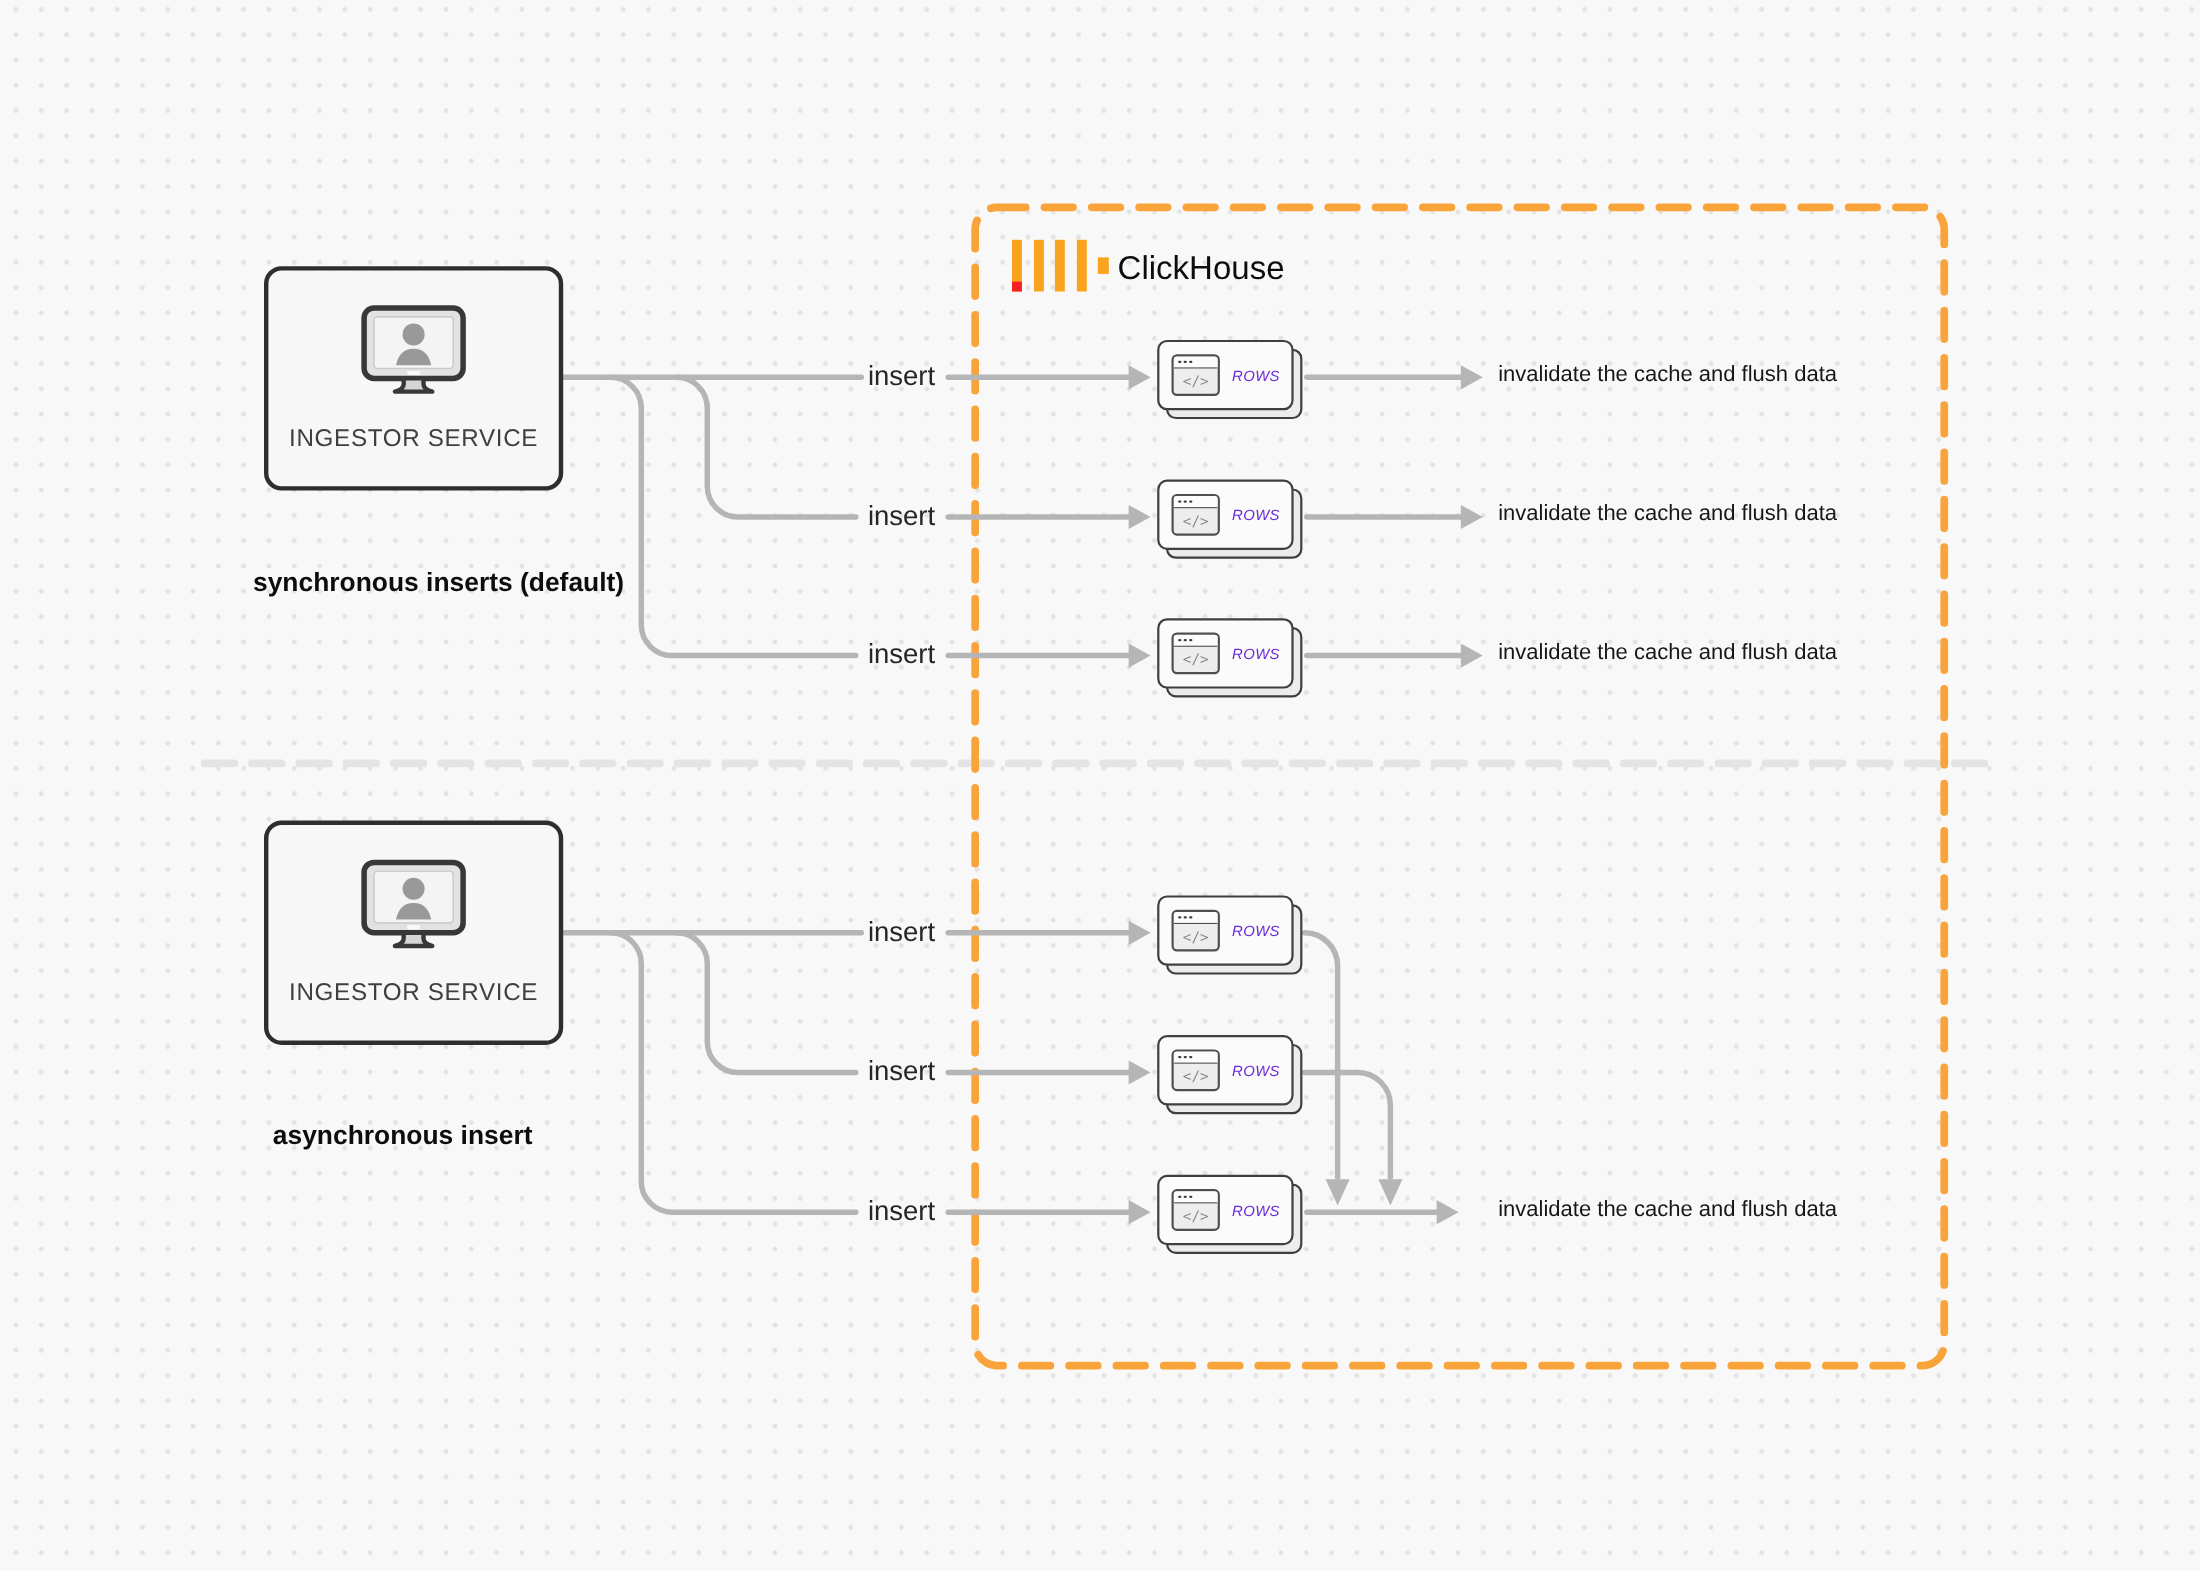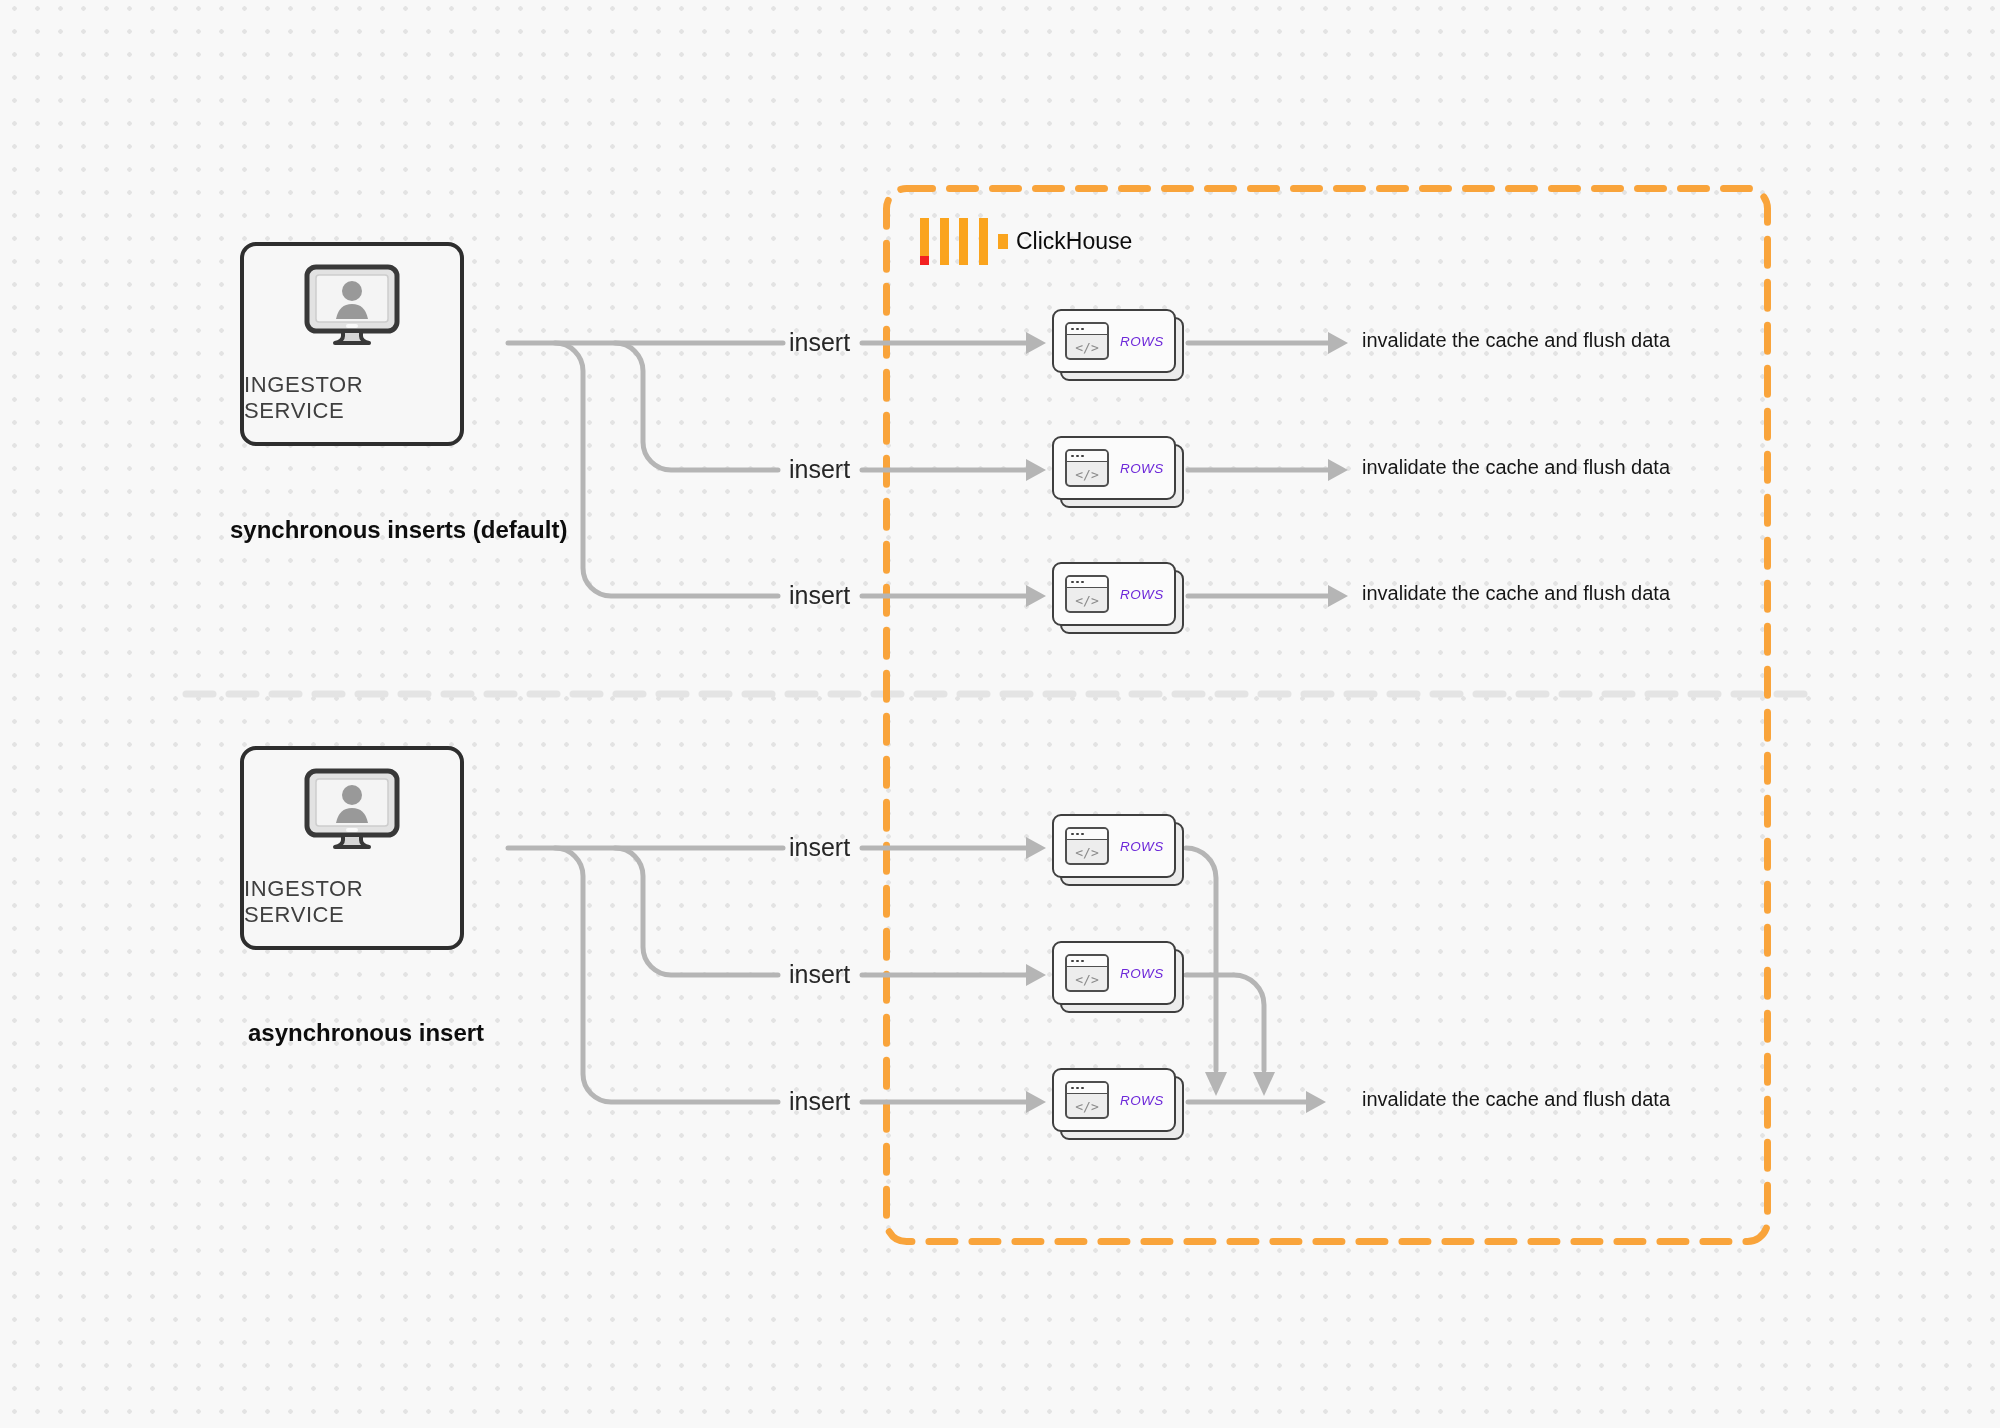--- a/index.html
+++ b/index.html
@@ -5,21 +5,21 @@
   html,body{margin:0;padding:0;background:#f8f8f8;}
   .canvas{
     position:relative;width:2000px;height:1428px;overflow:hidden;
     background-color:#f8f8f8;
     background-image:radial-gradient(circle,#e3e3e3 2px,rgba(0,0,0,0) 2.5px);
     background-size:23px 23px;background-position:3px 20px;
     font-family:"Liberation Sans",sans-serif;color:#161616;
   }
   svg.wires{position:absolute;left:0;top:0;pointer-events:none;}
   .node{
-    position:absolute;width:224px;height:204px;box-sizing:border-box;
+    position:absolute;width:272px;height:204px;box-sizing:border-box;
     background:#f7f7f7;border:4px solid #2e2e2e;border-radius:16px;
     display:flex;flex-direction:column;align-items:center;justify-content:center;gap:16px;
   }
   .node-label{font-size:22px;color:#3f3f3f;letter-spacing:.6px;}
   .caption{position:absolute;font-size:24px;font-weight:bold;color:#0d0d0d;white-space:nowrap;}
   .insert-label{position:absolute;font-size:25px;color:#262626;white-space:nowrap;}
   .result-label{position:absolute;font-size:20px;color:#161616;white-space:nowrap;}
   .card{position:absolute;width:124px;height:64px;}
   .card-back{
     position:absolute;left:8px;top:8px;width:124px;height:64px;box-sizing:border-box;
@@ -32,21 +32,21 @@
   }
   .winicon{width:44px;height:38px;box-sizing:border-box;border:2px solid #4f4f4f;border-radius:5px;background:#ededed;overflow:hidden;flex:none;}
   .winbar{height:10px;background:#fcfcfc;border-bottom:1.5px solid #4f4f4f;display:flex;align-items:center;gap:2.5px;padding-left:4px;}
   .wdot{width:2.5px;height:2.5px;border-radius:50%;background:#3f3f3f;}
   .winbody{height:24px;display:flex;align-items:center;justify-content:center;color:#8a8a8a;font-size:13px;font-family:"DejaVu Sans Mono",monospace;}
   .rows-label{font-style:italic;font-size:13.5px;color:#6d28d9;letter-spacing:.4px;}
   .ch-logo{position:absolute;display:flex;align-items:flex-start;gap:10.5px;height:47px;}
   .ch-bar{width:9px;height:47px;background:#faa41e;position:relative;flex:none;}
   .ch-bar-red:after{content:"";position:absolute;left:0;bottom:0;width:9px;height:9px;background:#f32121;}
   .ch-sq{width:10px;height:15px;background:#faa41e;align-self:center;flex:none;}
-  .ch-label{position:absolute;font-size:23px;font-weight:500;color:#0c0c0c;white-space:nowrap;}
+  .ch-label{position:absolute;font-size:30px;font-weight:500;color:#0c0c0c;white-space:nowrap;}
 </style>
 </head>
 <body>
 
 <div class="canvas">
 
   <svg class="wires" width="2000" height="1428" viewBox="0 0 2000 1428">
 
     <line x1="186" y1="694" x2="1815" y2="694" stroke="#e4e4e4" stroke-width="7" stroke-dasharray="27 16" stroke-linecap="round"></line>
 

